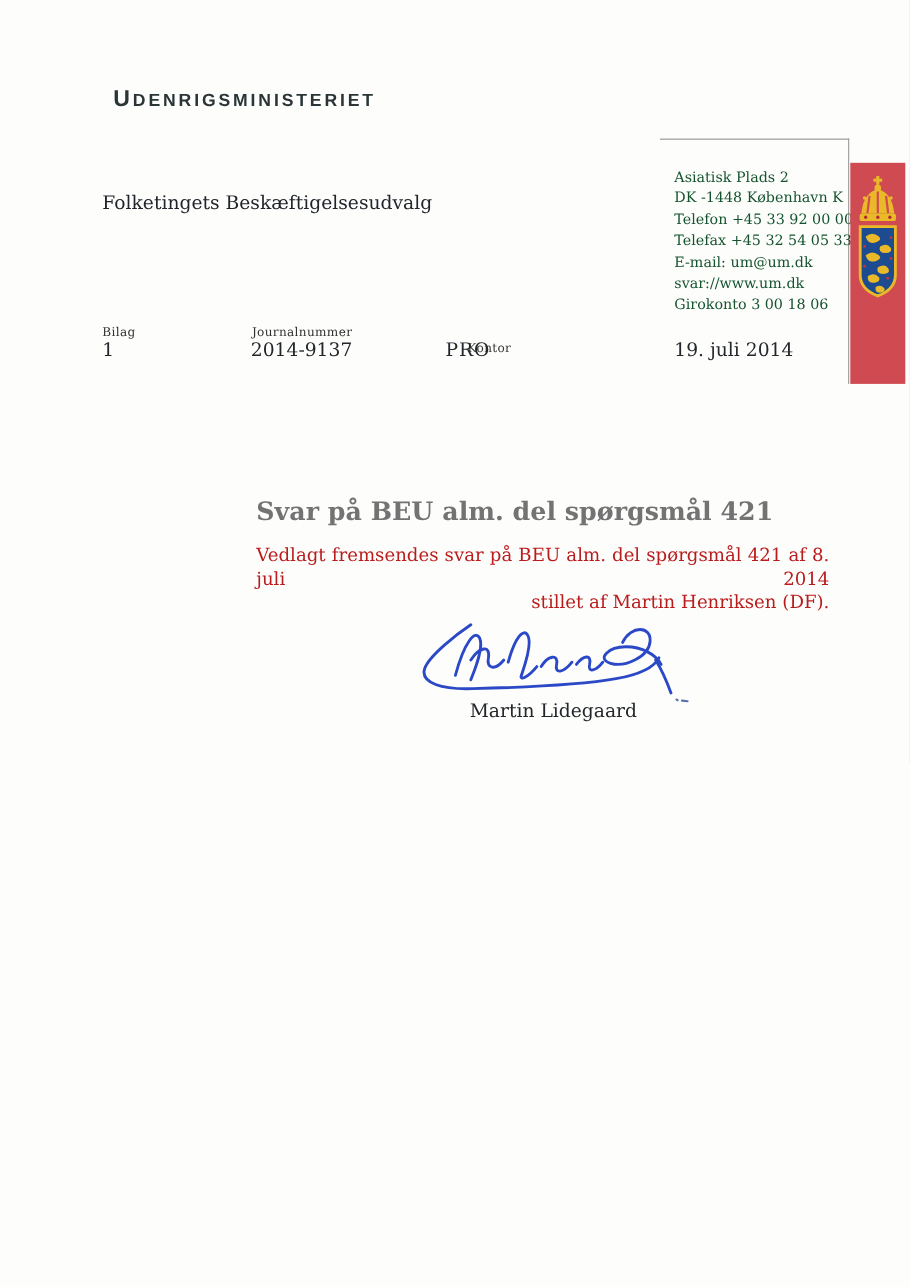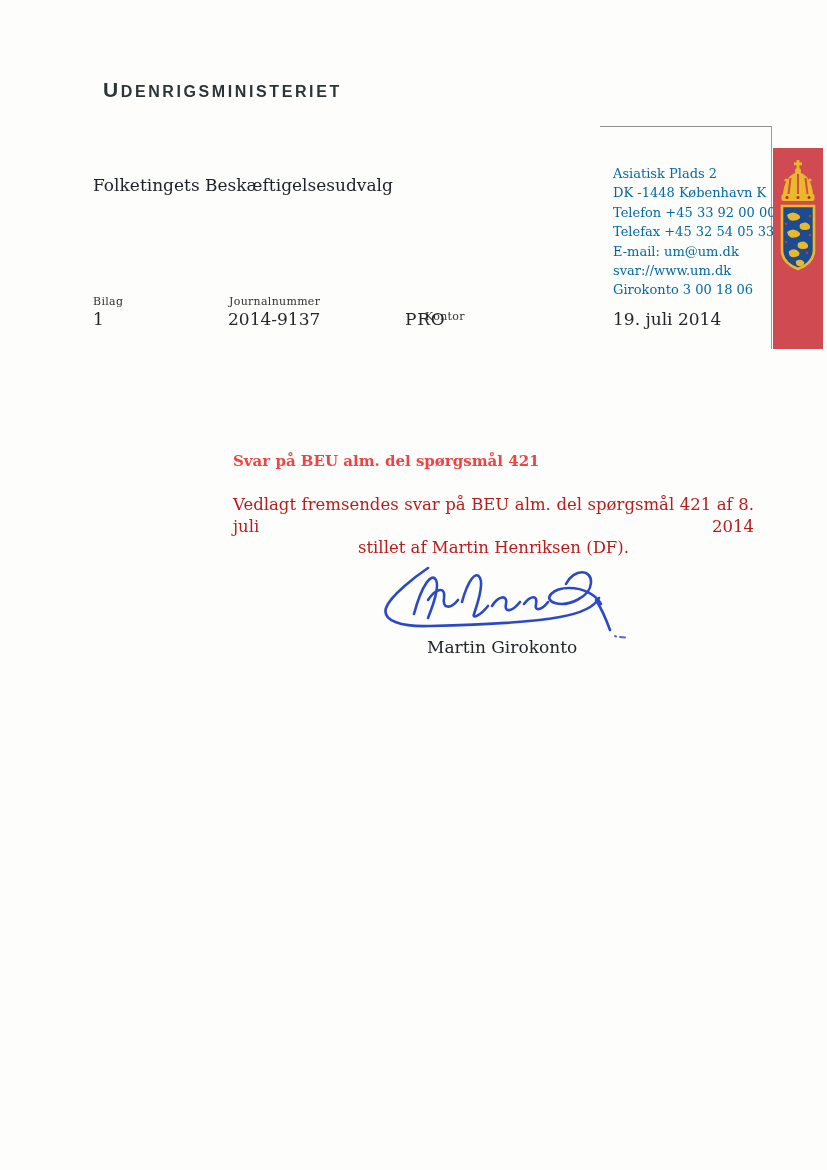--- a/index.html
+++ b/index.html
@@ -17,42 +17,42 @@
   .ministry::first-letter { font-size:21px; }
 
   
   .addressee { position:absolute; left:93px; top:155px; font-size:17px; color:#20242a;margin-top:20px; }
 
   
   .corner-h { position:absolute; left:600px; top:126px; width:172px; height:1px; background:#8f8f8f; }
   .corner-v { position:absolute; left:771px; top:126px; width:1px; height:223px; background:#9a9a9a; }
 
   
-  .contact { position:absolute; left:613px; top:164px; font-size:13px; line-height:19.4px; color:#0369a1; }
+  .contact { position:absolute; left:613px; top:152px; font-size:13px; line-height:19.4px; color:#14532d; }
 
   
   .banner { position:absolute; left:773px; top:148px; width:50px; height:201px; background:#cf4b51; }
   .banner svg { display:block; margin:10px auto 0 auto; }
 
   
   .meta-label { position:absolute; font-size:11px; color:#30322f; letter-spacing:0.3px; }
   .meta-value { position:absolute; font-size:17px; color:#23262a; }
   .lbl-bilag  { left:93px;  top:295px; }
   .lbl-jnr    { left:229px; top:295px; }
   .lbl-kontor { left:425px; top:310px; }
   .val-bilag  { left:93px;  top:309px; }
   .val-jnr    { left:228px; top:309px; }
   .val-kontor { left:405px; top:309px; letter-spacing:0.8px; }
   .val-date   { left:613px; top:309px; }
 
   
-  .subject { position:absolute; left:233px; top:452px; font-size:15px; font-weight:700; color:#ef4444; }
+  .subject { position:absolute; left:233px; top:452px; font-size:23px; font-weight:700; color:#737373; }
   .body-text { position:absolute; left:233px; top:494px; width:521px; font-size:16.5px; line-height:21.5px; color:#b91c1c; }
   .body-text .l1 { text-align:justify; text-align-last:justify; }
-  .body-text .l2 { text-align:center; }
+  .body-text .l2 { text-align:right; }
 
   
   .signature { position:absolute; left:370px; top:556px; }
   .signer { position:absolute; left:427px; top:637px; font-size:17px; color:#22252a; }
 </style>
 </head>
 <body>
 
 <div class="page">
 
@@ -141,15 +141,15 @@
 
       <path d="M226,44 C231,52 236,63 240,74"></path>
     </g>
 
     <g stroke="#5a6fb0" stroke-width="2" stroke-linecap="round">
       <path d="M245,80 l1,0.5"></path>
       <path d="M250,81 l5,0.5"></path>
     </g>
   </svg>
 
-  <div class="signer">Martin Girokonto</div>
+  <div class="signer">Martin Lidegaard</div>
 
 </div>
 
 </body></html>

